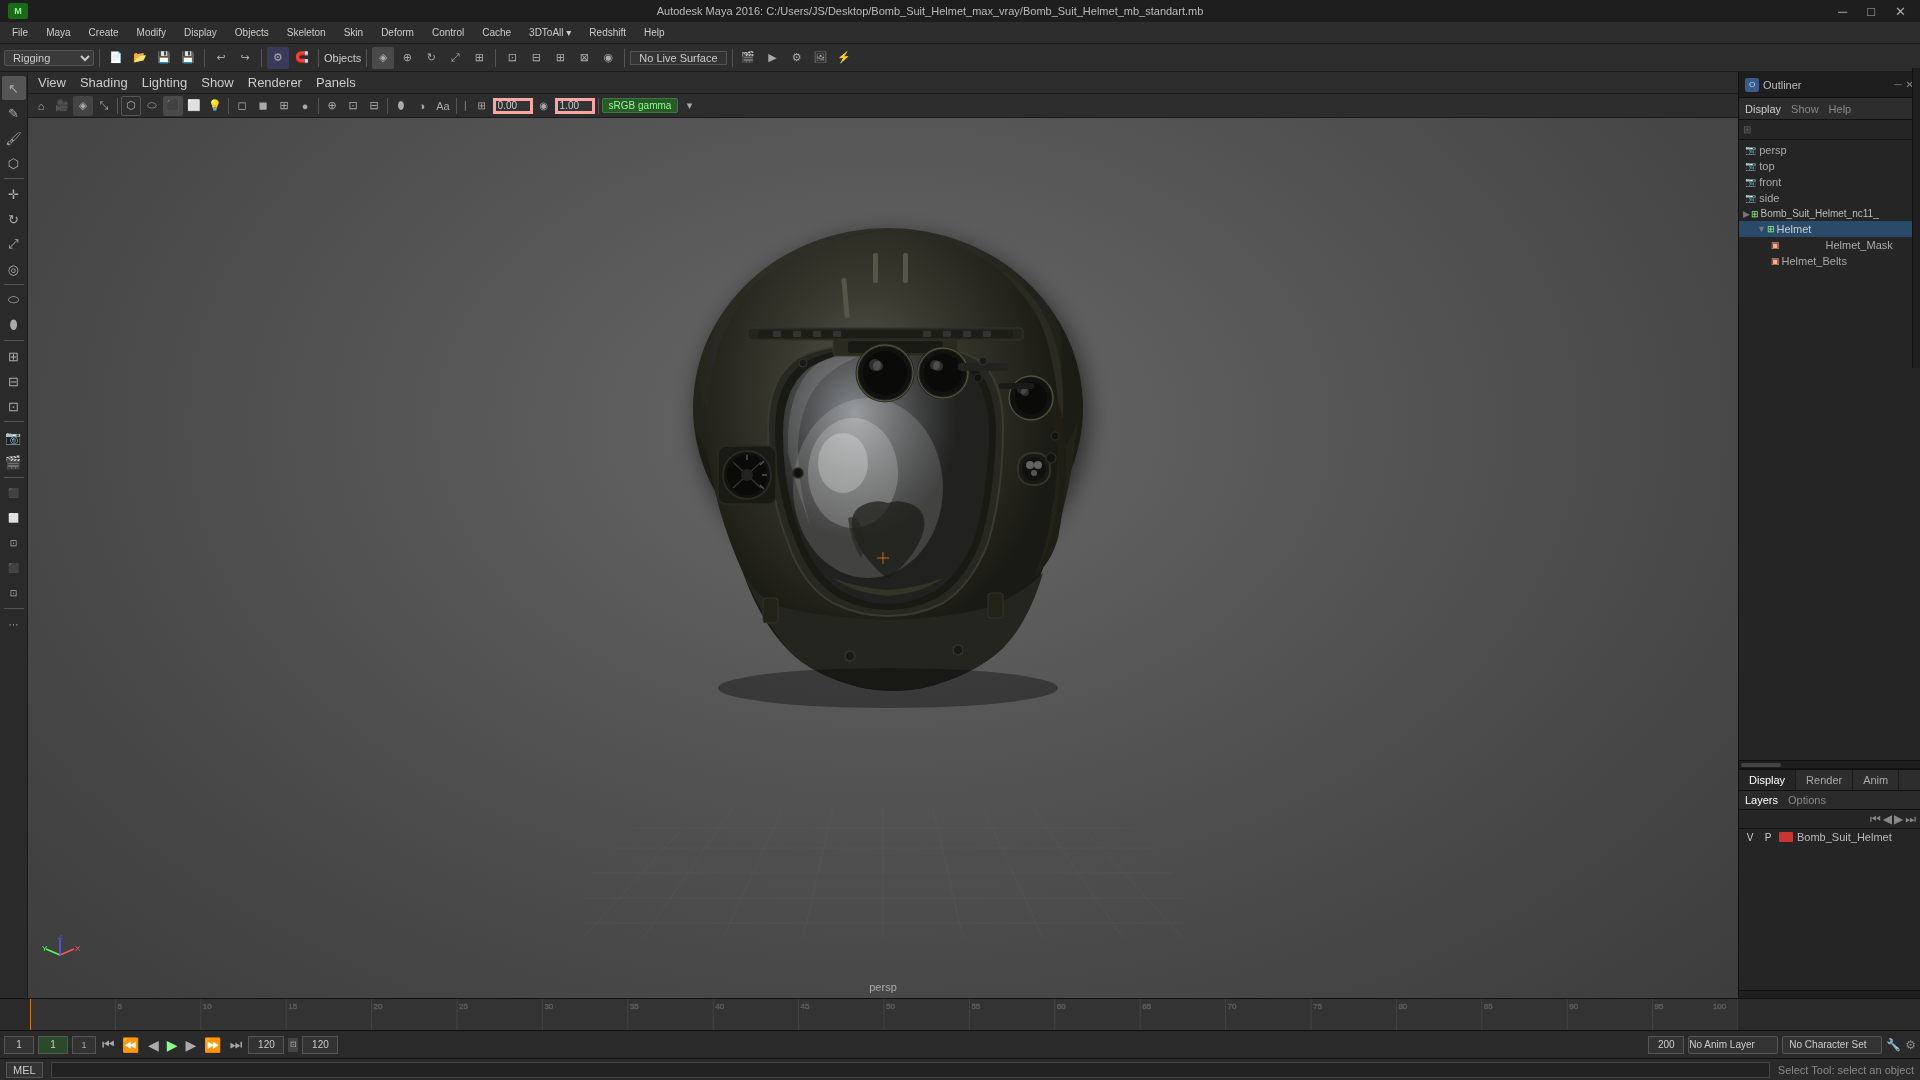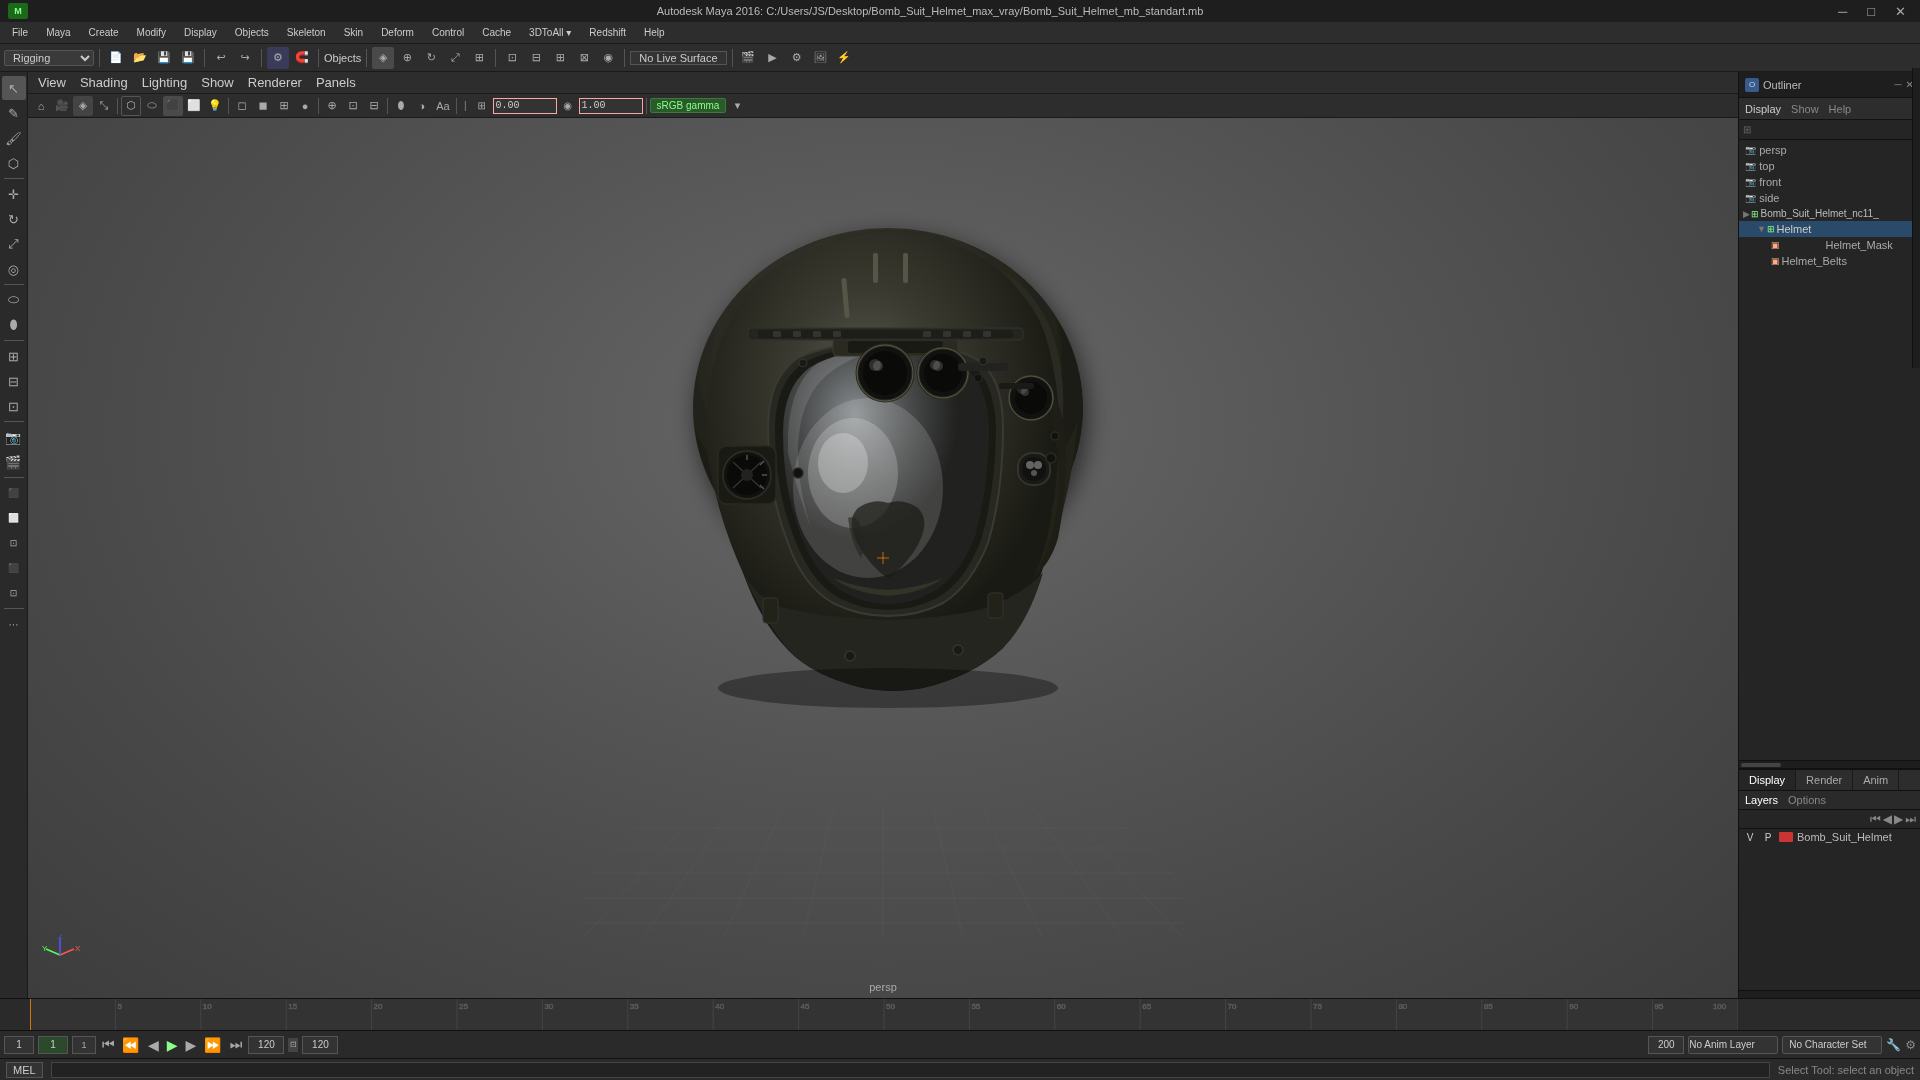--- a/index.html
+++ b/index.html
@@ -49,21 +49,21 @@
       cursor: pointer; color: #aaa; font-size: 13px; border-radius: 2px;
     }
     .ltool-sep { width: 20px; height: 1px; background: #555; margin: 2px 0; }
     .ltool-active { background: #555; }
 
     
     #viewport { flex: 1; position: relative; background: #555; overflow: hidden; }
     .vp-btn { padding: 2px 6px; color: #ccc; font-size: 13px; cursor: pointer; }
     .vp-sep { width: 1px; height: 16px; background: #555; margin: 0 2px; }
     .vp-label { font-size: 11px; color: #aaa; padding: 0 4px; }
-    .vp-input { width: 64px; height: 16px; background: #333; border: 1px solid #fca5a5; color: #ccc; font-size: 10px; padding: 0 2px; font-family: Liberation Mono, monospace; }
+    .vp-input { width: 40px; height: 16px; background: #333; border: 3px solid #fca5a5; color: #ccc; font-size: 10px; padding: 0 2px; }
     .vp-gamma { background: #2a5a2a; border: 1px solid #3a7a3a; color: #8f8; font-size: 10px; padding: 1px 6px; border-radius: 2px; cursor: pointer; }
     #outliner-content { flex: 1; padding: 4px 0; overflow-y: auto; }
     .ot-item {
       display: flex; align-items: center; padding: 2px 4px; cursor: pointer;
       font-size: 11px; color: #bbb;
     }
     .ot-item.selected { background: #2a4a6a; }
     .le-tab {
       padding: 4px 10px; font-size: 11px; color: #aaa; cursor: pointer;
       border-right: 1px solid #1a1a1a;

